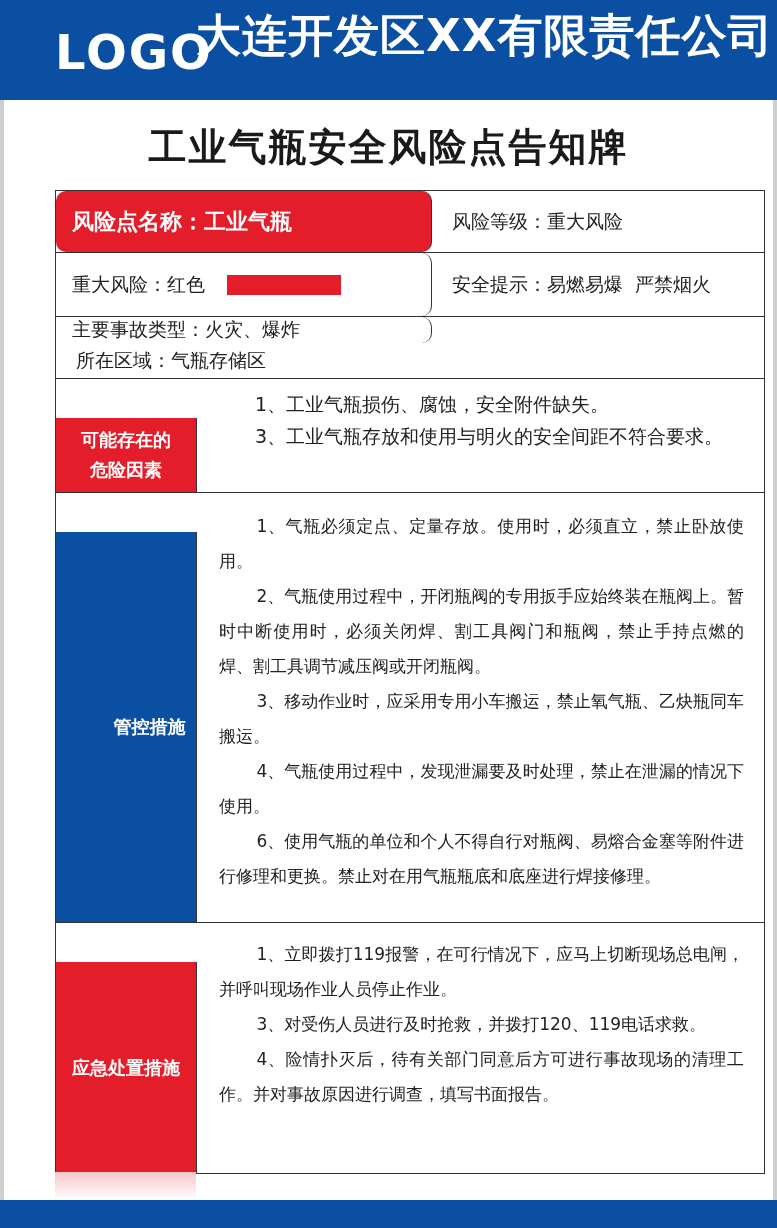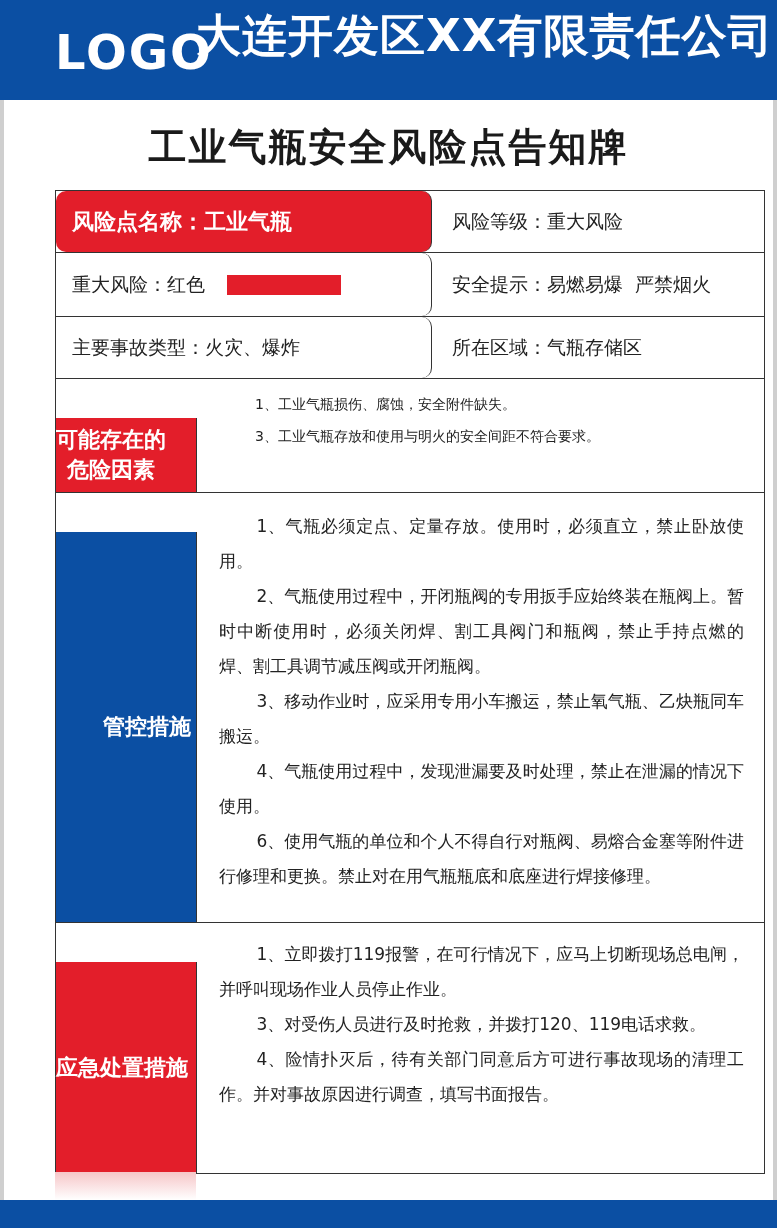--- a/index.html
+++ b/index.html
@@ -35,33 +35,33 @@
     border: 1.5px solid #333;
     box-sizing: border-box;
   }
   .row { display: flex; border-bottom: 1.5px solid #333; box-sizing: border-box; }
   .row:last-child { border-bottom: none; }
   .cell { box-sizing: border-box; display: flex; align-items: center; font-size: 19px; color: #222; }
   .info .c1 { width: 376px; border-right: 1.5px solid #333; padding-left: 16px; border-radius: 10px; }
   .info .c2 { flex: 1; padding-left: 20px; }
   .r1 { height: 62px; }
   .r2 { height: 64px; }
-  .r3 { height: 62px; }
+  .r3 { height: 62px; flex-direction: column; }
   .red-bg { background: #e31e2a; color: #ffffff; font-weight: bold; font-size: 22px; }
   .swatch { display: inline-block; width: 114px; height: 20px; background: #e31e2a; margin-left: 22px; }
   .sec .label {
-    width: 141px; border-right: 1.5px solid #333; text-align: center;
-    color: #ffffff; font-weight: bold; font-size: 22px; line-height: 30px; margin-top: 39px;
+    width: 141px; border-right: 1.5px solid #333; justify-content: center; text-align: center;
+    color: #ffffff; font-weight: bold; font-size: 18px; line-height: 30px; margin-top: 39px;
   }
   .sec .label.red { background: #e31e2a; }
   .sec .label.blue { background: #0b4fa3; padding-left: 47px; }
   .sec .content { flex: 1; display: block; padding: 0 20px 0 22px; }
   .hazards { height: 114px; }
   .hazards .content { padding-top: 10px; padding-left: 58px; }
-  .hazards p { margin: 0; font-size: 14px; line-height: 31.5px; color: #222; white-space: nowrap; }
+  .hazards p { margin: 0; font-size: 19px; line-height: 31.5px; color: #222; white-space: nowrap; }
   .measures { height: 430px; }
   .measures .content { padding-top: 16px; }
   .emergency { height: 250px; }
   .emergency .content { padding-top: 14px; }
   .para { margin: 0; font-size: 17px; line-height: 35px; color: #222; text-indent: 2.2em; text-align: justify; }
   .bottom-fade {
     position: absolute; left: 55px; top: 1172px; width: 141px; height: 28px;
     background: linear-gradient(#f6c6c8, #ffffff);
   }
   .footer { position: absolute; left: 0; top: 1200px; width: 777px; height: 28px; background: #0b4fa3; }

